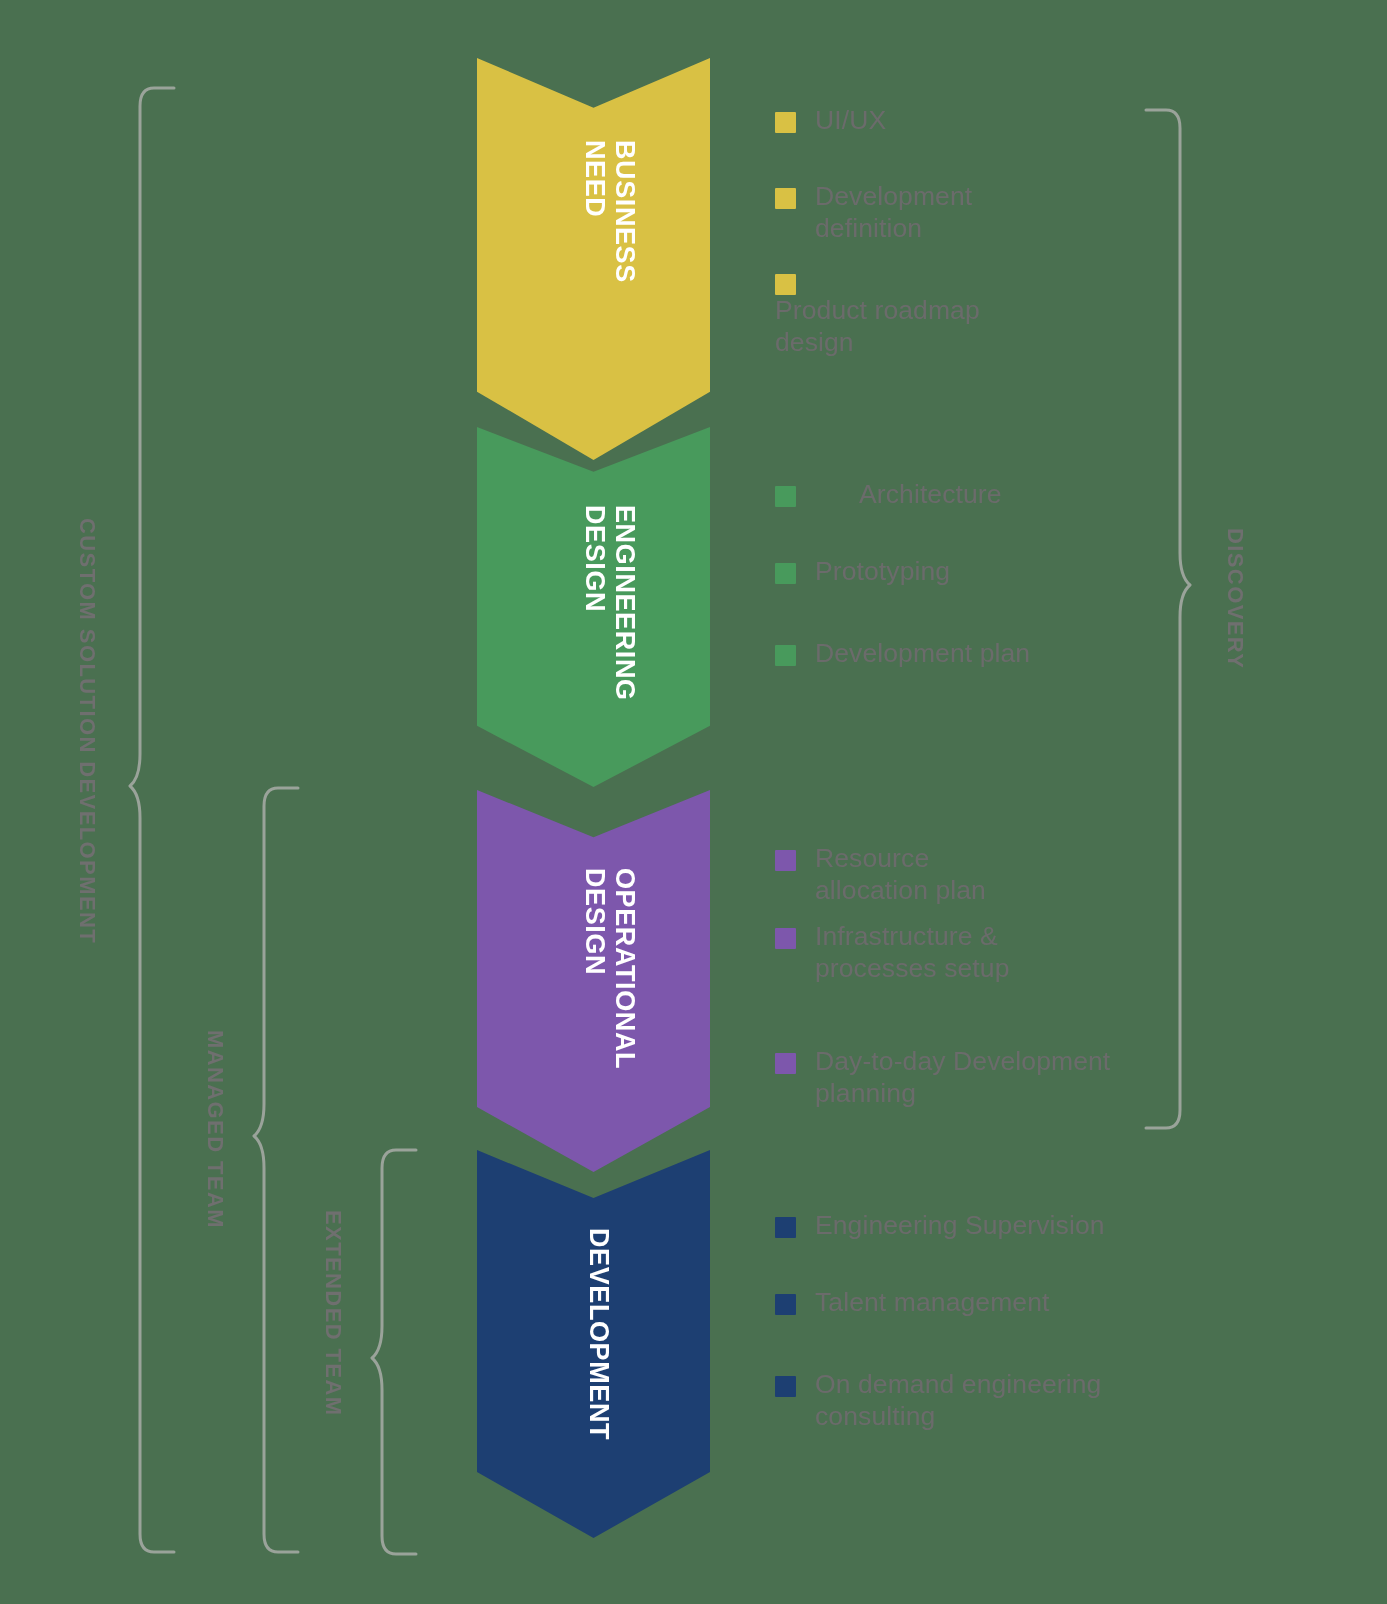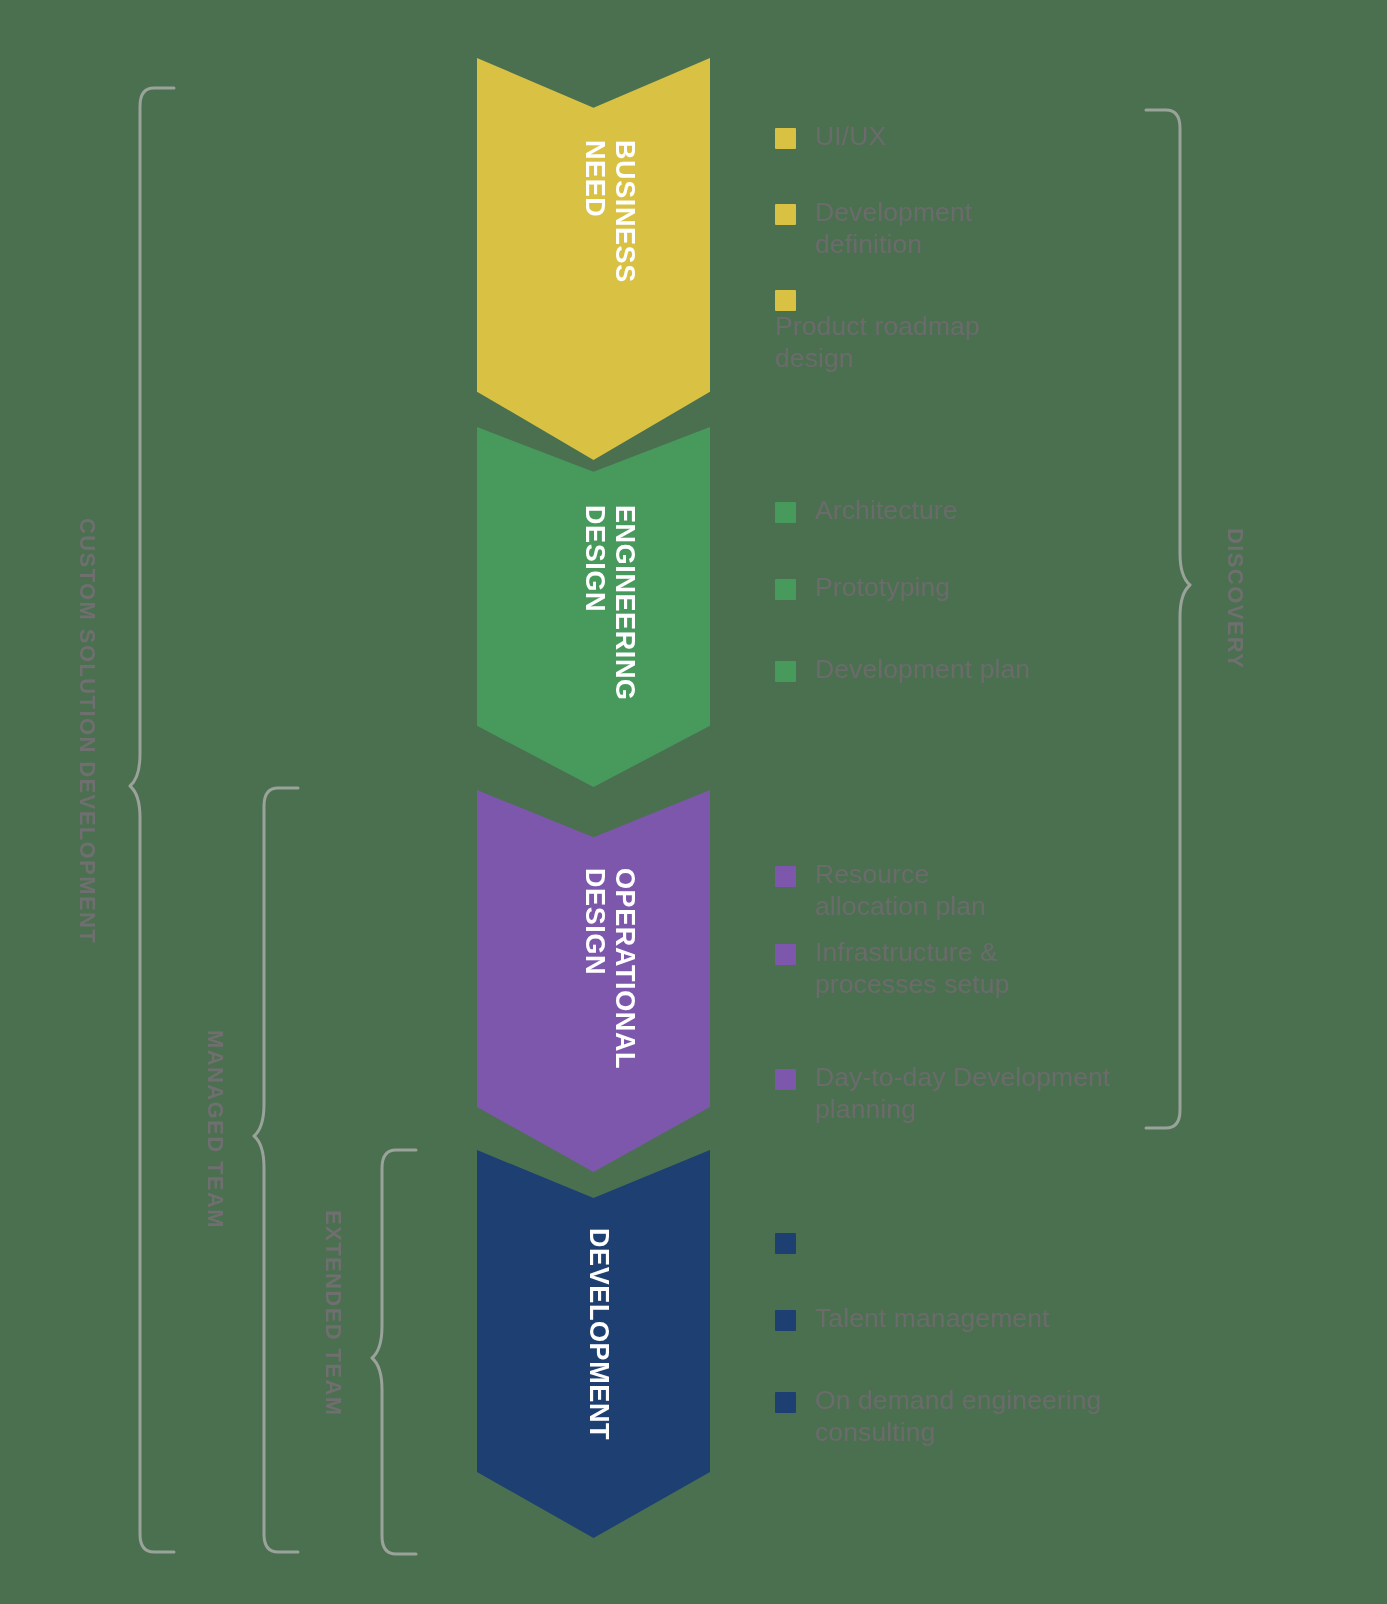--- a/index.html
+++ b/index.html
@@ -29,21 +29,21 @@
     font-size:27px;
     line-height:1.12;
     letter-spacing:0.6px;
     white-space:nowrap;
     text-align:left;
   }
   .chev-label .l2{display:block;}
 
   
   .blist{position:absolute;left:775px;width:420px;}
-  .bitem{position:absolute;display:flex;align-items:flex-start;margin-top:16px;}
+  .bitem{position:absolute;display:flex;align-items:flex-start;}
   .bullet{
     width:21px;height:21px;flex:0 0 21px;
     margin-top:7px;margin-right:19px;border-radius:1px;
   }
   .btext{
     color:#6b6b6b;
     font-size:26.5px;
     line-height:1.19;
     letter-spacing:0.1px;
     max-width:360px;
@@ -97,21 +97,21 @@
       <span class="bullet" style="background:#d9c144;"></span>
       <span class="btext" style="max-width:215px;">Development definition</span>
     </div>
     <div class="bitem" style="top:267px;flex-direction:column;">
       <span class="bullet" style="background:#d9c144;"></span>
       <span class="btext" style="max-width:250px;">Product roadmap design</span>
     </div>
   </div>
 
   <div class="blist">
-    <div class="bitem" style="top:479px;">
+    <div class="bitem" style="top:479px;gap:44px;">
       <span class="bullet" style="background:#489a5c;"></span>
       <span class="btext">Architecture</span>
     </div>
     <div class="bitem" style="top:556px;">
       <span class="bullet" style="background:#489a5c;"></span>
       <span class="btext">Prototyping</span>
     </div>
     <div class="bitem" style="top:638px;">
       <span class="bullet" style="background:#489a5c;"></span>
       <span class="btext">Development plan</span>
@@ -129,20 +129,21 @@
     </div>
     <div class="bitem" style="top:1046px;">
       <span class="bullet" style="background:#7d57ac;"></span>
       <span class="btext" style="max-width:325px;">Day-to-day Development planning</span>
     </div>
   </div>
 
   <div class="blist">
     <div class="bitem" style="top:1210px;">
       <span class="bullet" style="background:#1d3f72;"></span>
+      <span class="btext">Engineering Supervision</span>
     </div>
     <div class="bitem" style="top:1287px;">
       <span class="bullet" style="background:#1d3f72;"></span>
       <span class="btext">Talent management</span>
     </div>
     <div class="bitem" style="top:1369px;">
       <span class="bullet" style="background:#1d3f72;"></span>
       <span class="btext" style="max-width:340px;">On demand engineering consulting</span>
     </div>
   </div>

